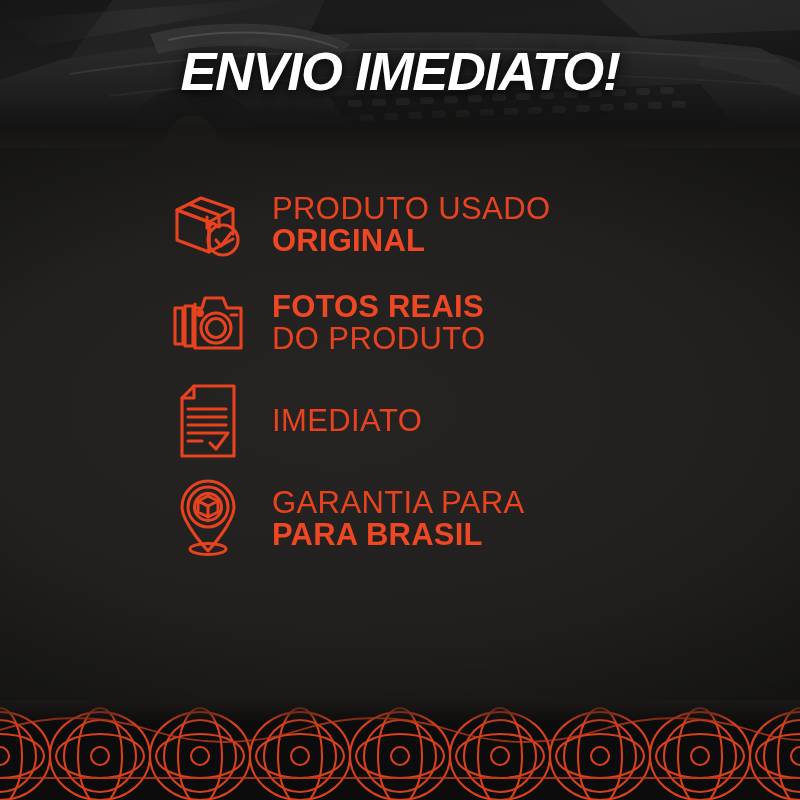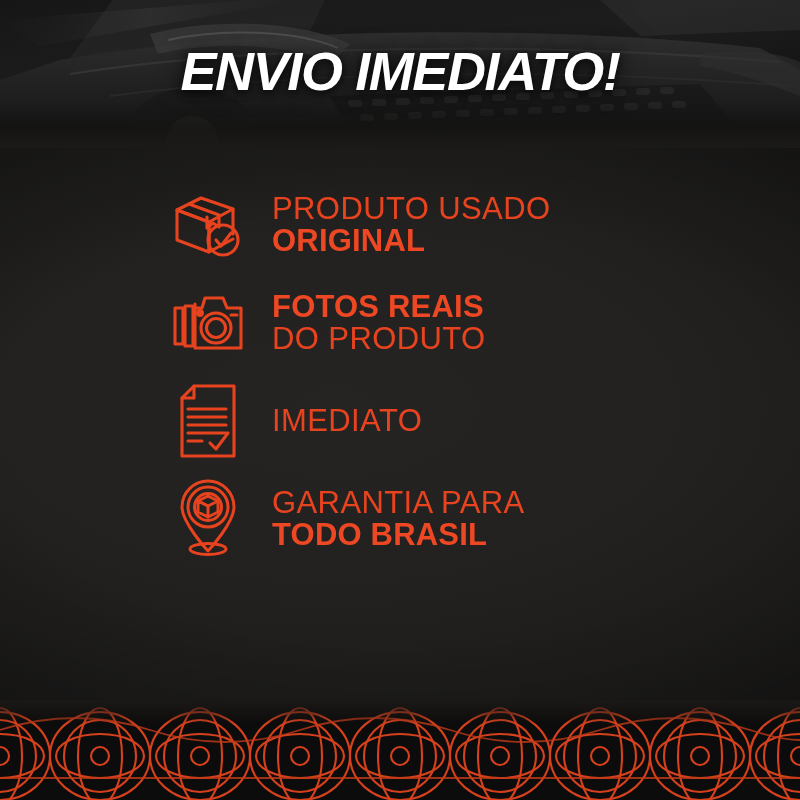--- a/index.html
+++ b/index.html
@@ -249,21 +249,21 @@
           <circle cx="35" cy="28" r="20"></circle>
           <circle cx="35" cy="28" r="13.5"></circle>
           <path d="M25,22 L35,17 L45,22 L35,27 Z"></path>
           <path d="M25,22 L25,33 L35,38 L35,27 Z"></path>
           <path d="M45,22 L45,33 L35,38"></path>
           <ellipse cx="35" cy="70" rx="18" ry="5.5"></ellipse>
         </svg>
       </div>
       <div class="feature-text">
         <span class="line"><span class="seg w-light">GARANTIA PARA</span></span>
-        <span class="line"><span class="seg w-bold">TODO BRASIL</span></span>
+        <span class="line"><span class="seg w-bold">PARA BRASIL</span></span>
       </div>
     </div>
 
   </div>
 
   <div id="pattern">
     <svg viewBox="0 0 800 100" preserveAspectRatio="none" aria-hidden="true">
       <defs>
         <g id="rosette">
           <ellipse cx="50" cy="56" rx="50" ry="44" fill="none"></ellipse>

